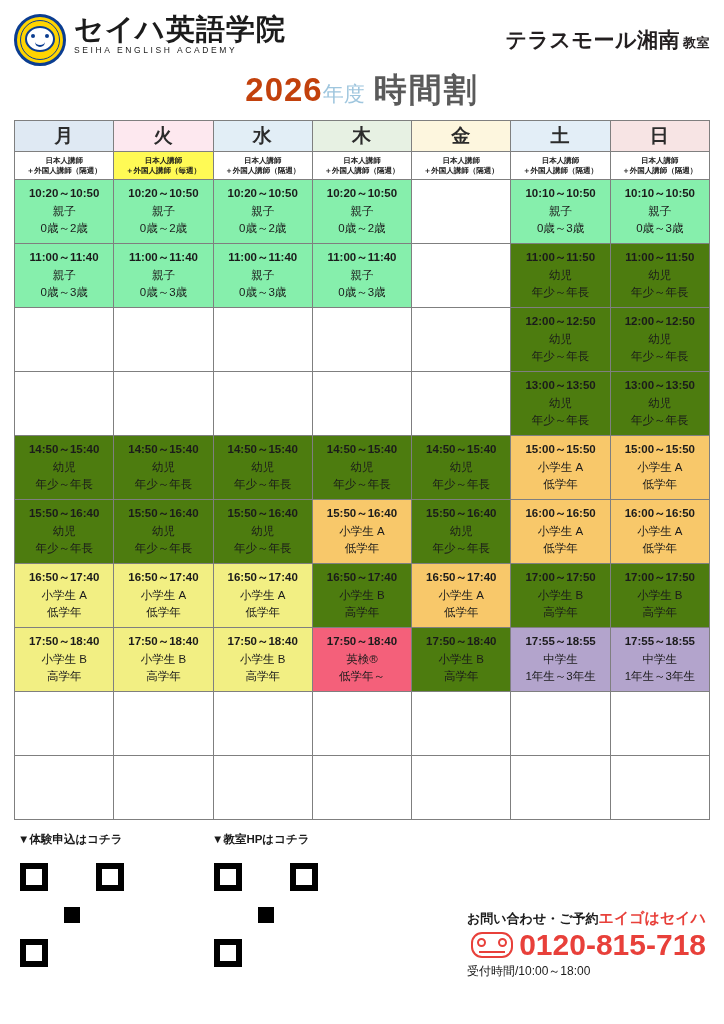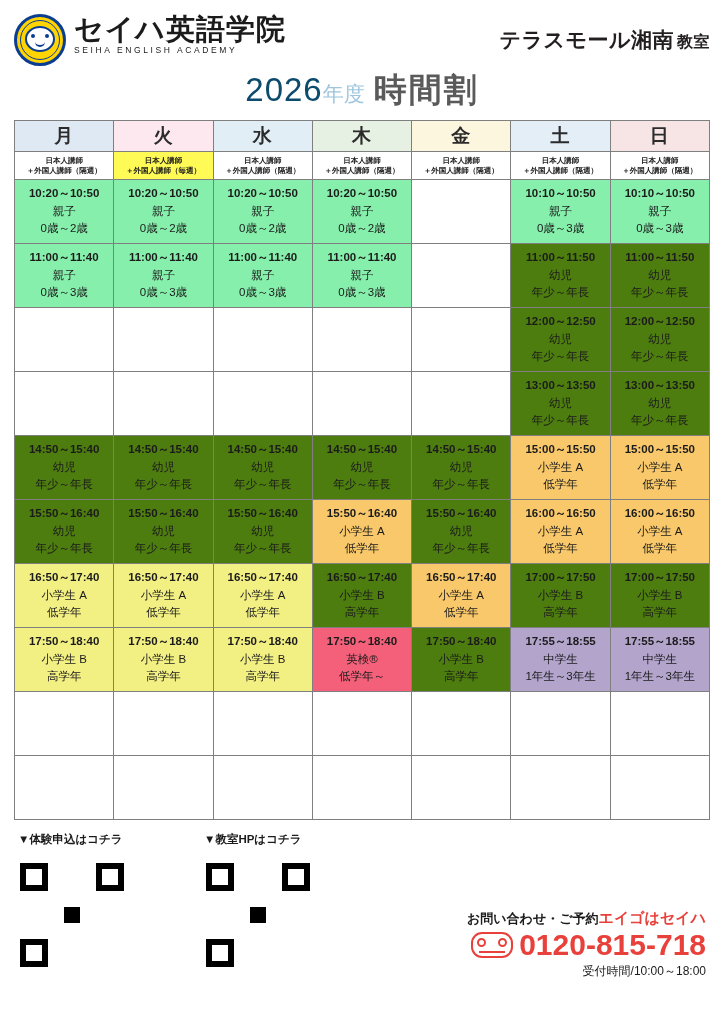--- a/index.html
+++ b/index.html
@@ -92,35 +92,35 @@
     color: #1b1b1b;
     margin-top: 1px;
   }
   .branch {
     font-size: 21px;
     font-weight: bold;
     letter-spacing: 0.5px;
     white-space: nowrap;
   }
   .branch .room {
-    font-size: 16px;
+    font-size: 13px;
     font-weight: bold;
     margin-left: 3px;
   }
 
   
   .title-row {
     text-align: center;
     margin-top: 2px;
     margin-bottom: 7px;
   }
   .title-row .year {
     font-size: 33px;
-    font-weight: normal;
-    color: #0c4a6e;
+    font-weight: bold;
+    color: #c2410c;
     letter-spacing: 1px;
   }
   .title-row .nendo {
     font-size: 21px;
     font-weight: normal;
     color: #9fc6de;
   }
   .title-row .main {
     font-size: 33px;
     font-weight: bold;
@@ -193,21 +193,21 @@
   .footer {
     position: relative;
     margin-top: 12px;
     height: 150px;
   }
   .qr-block {
     position: absolute;
     top: 0;
   }
   .qr-block.first { left: 4px; }
-  .qr-block.second { left: 190px; }
+  .qr-block.second { left: 198px; }
   .qr-label {
     font-size: 11.5px;
     font-weight: bold;
     margin-bottom: 14px;
     color: #1b1b1b;
   }
   .qr {
     width: 108px;
     height: 108px;
     background-color: #ffffff;
@@ -244,21 +244,21 @@
     top: 50%;
     transform: translate(-50%,-50%);
     width: 16px;
     height: 16px;
     background: #000;
   }
   .contact {
     position: absolute;
     right: 4px;
     bottom: 2px;
-    text-align: right;
+    text-align: left;
   }
   .contact .line1 {
     font-size: 13px;
     font-weight: bold;
     color: #1b1b1b;
   }
   .contact .line1 .em {
     color: #e8403a;
     font-size: 15px;
   }

